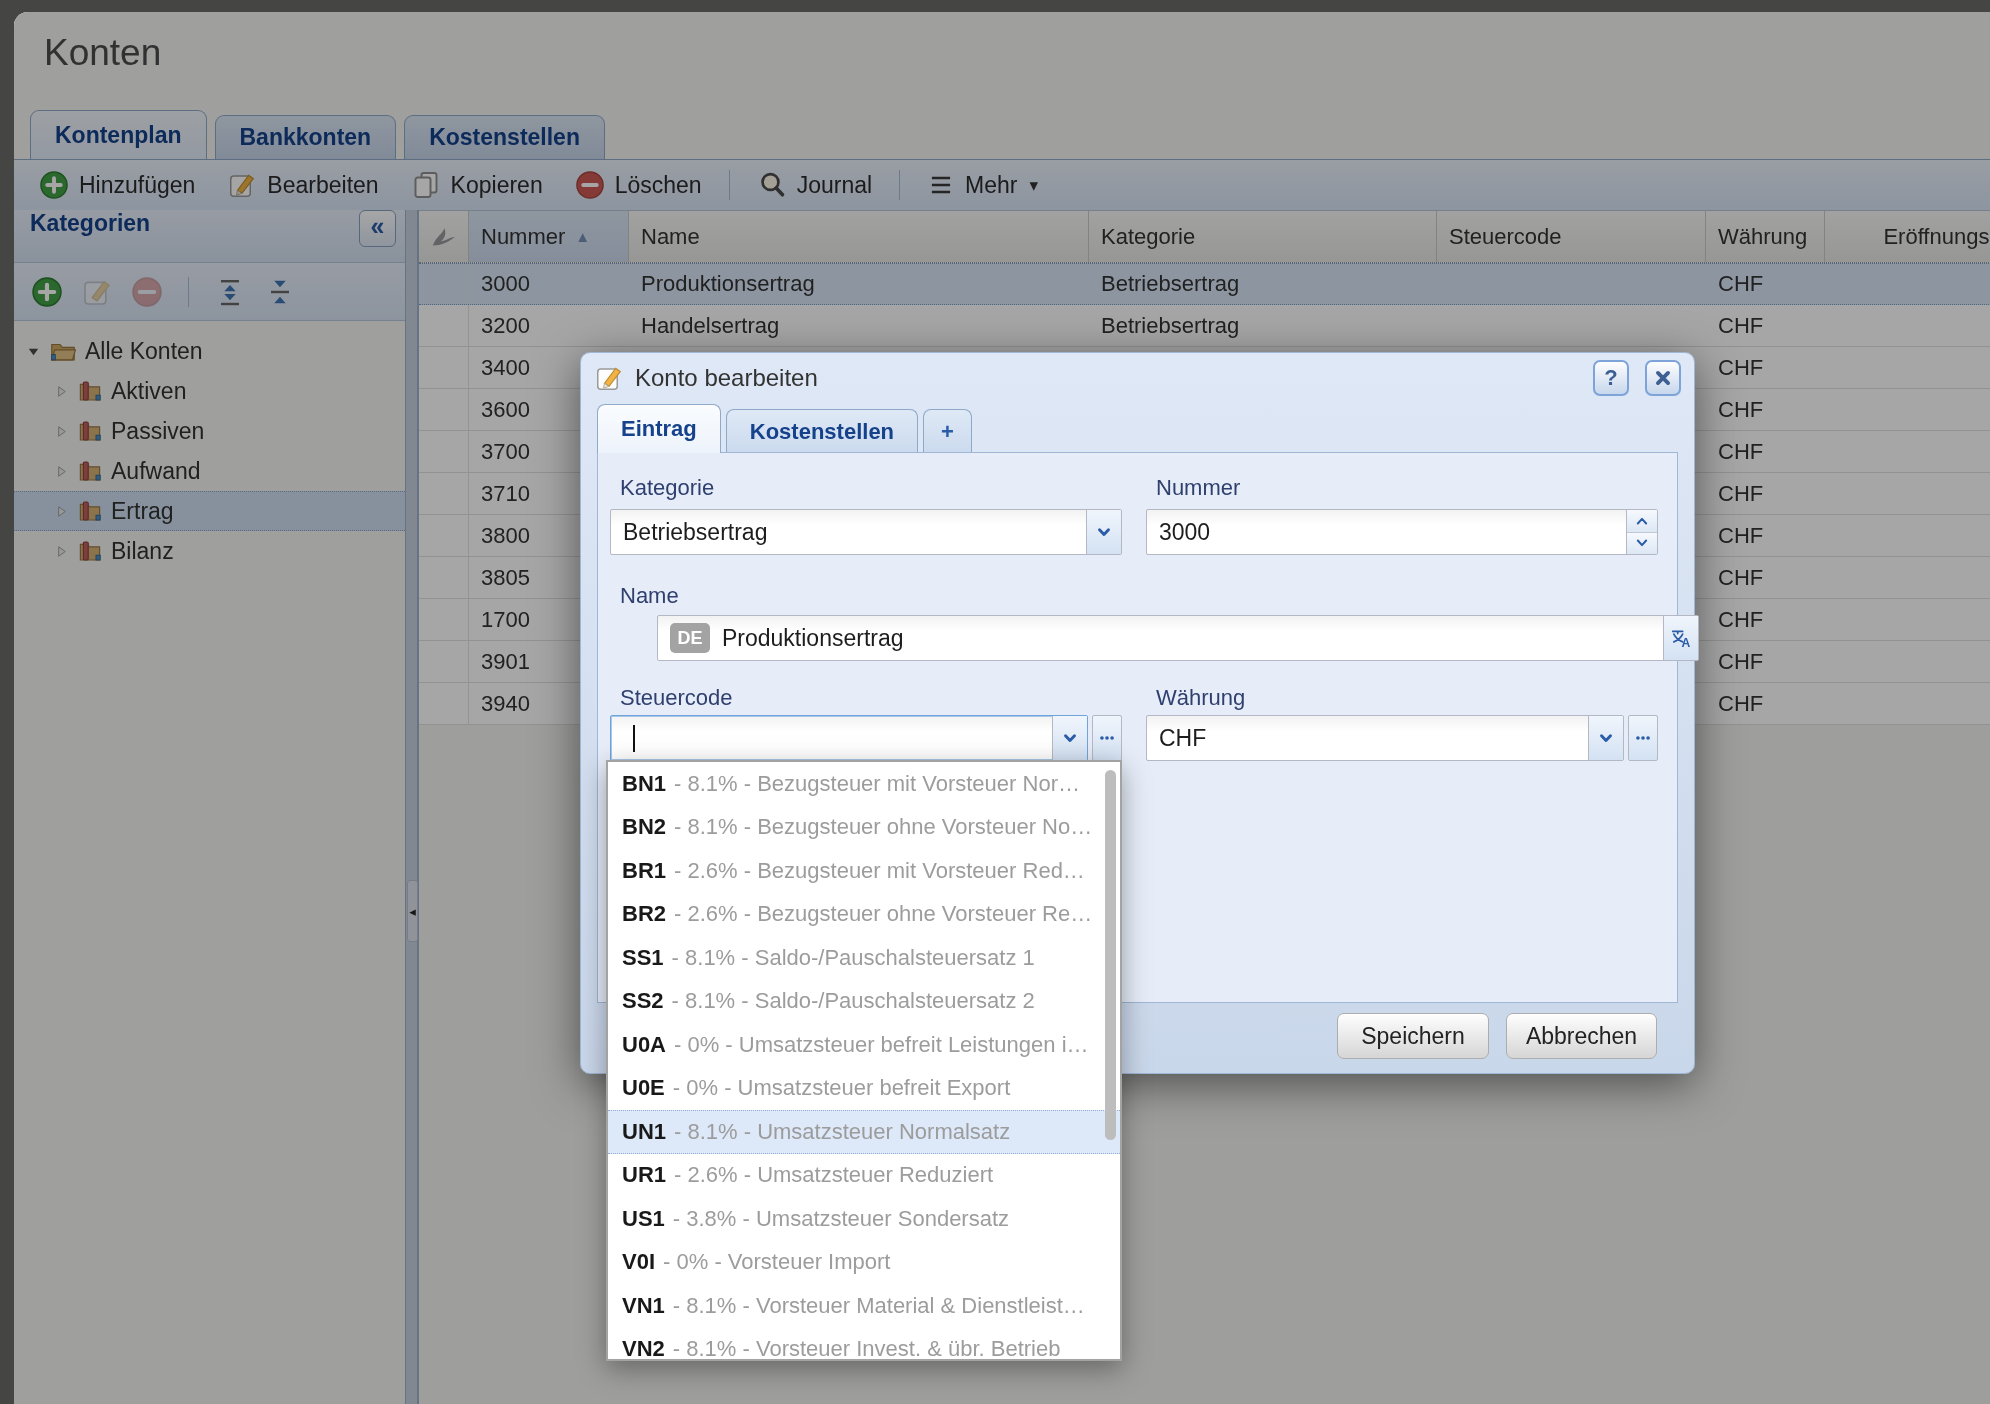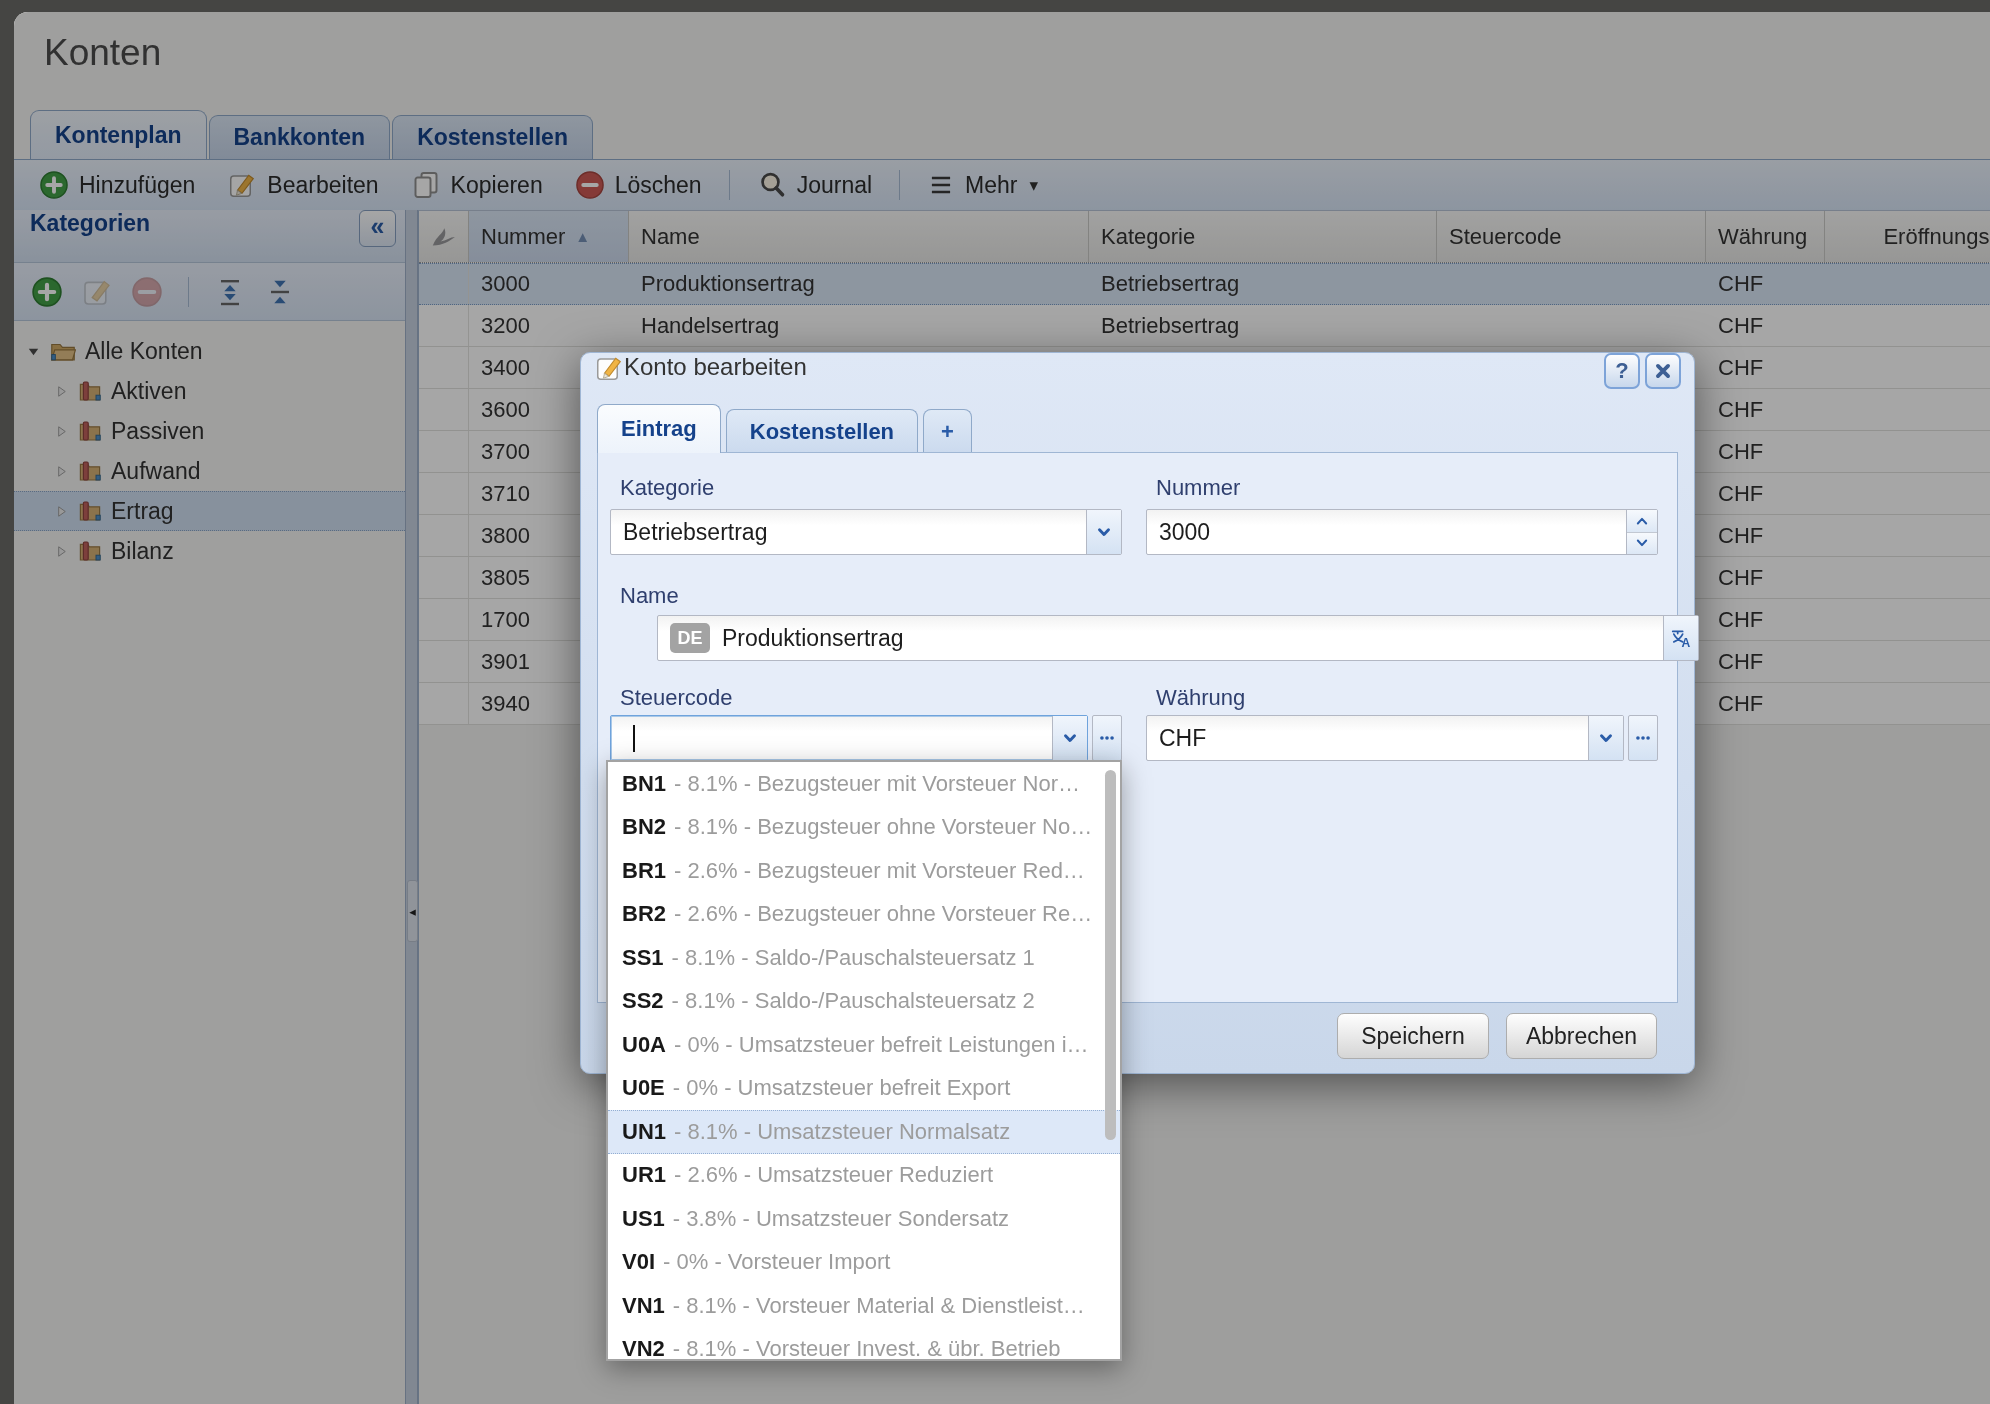--- a/index.html
+++ b/index.html
@@ -8,21 +8,21 @@
     background:#454543;
     font-family:"Liberation Sans", sans-serif;
     -webkit-font-smoothing:antialiased;
   }
   
   .window{position:absolute;left:14px;top:12px;right:0;bottom:0;background:#f2f2f1;
           border-radius:14px 0 0 0;overflow:hidden;}
   .app-header{position:absolute;left:0;top:0;right:0;height:148px;background:#f4f4f3;}
   .page-title{position:absolute;left:30px;top:20px;font-size:37px;color:#4c4c4c;}
   .tabstrip{position:absolute;left:0;bottom:0;right:0;height:52px;border-bottom:1px solid #8fa9c9;
-            display:flex;align-items:flex-end;padding-left:16px;gap:2px;}
+            display:flex;align-items:flex-end;padding-left:16px;gap:8px;}
   .tab{height:43px;padding:0 24px;display:flex;align-items:center;font-weight:bold;font-size:23px;
        color:#15428b;background:linear-gradient(#dce7f5,#c6d5ea);border:1px solid #8fa9c9;
        border-bottom:none;border-radius:9px 9px 0 0;white-space:nowrap;}
   .tab.active{height:48px;background:linear-gradient(#f1f6fc,#e2ecf9);}
   
   .toolbar{position:absolute;top:148px;left:0;right:0;height:50px;
            background:linear-gradient(#ecf3fc,#d8e5f6);border-bottom:1px solid #aebfd6;
            display:flex;align-items:center;padding-left:12px;gap:6px;}
   .tbtn{display:flex;align-items:center;gap:10px;padding:5px 13px;font-size:23px;color:#2b2b2b;border-radius:5px;}
   .tsep{width:1px;height:30px;background:#a8bcd4;margin:0 8px;}
@@ -71,22 +71,22 @@
   .c-cur{width:119px;}
   .c-ero{width:230px;justify-content:flex-end;}
   .gc.c-icon{border-right:1px solid #e3e3e1;}
   
   .mask{position:absolute;left:14px;top:12px;right:0;bottom:0;background:rgba(0,0,0,0.35);
         border-radius:14px 0 0 0;z-index:10;}
   
   .dialog{position:absolute;left:580px;top:352px;width:1115px;height:722px;z-index:20;
           background:linear-gradient(#dfe8f6,#c9d7ea);border:1px solid #9fb6d4;border-radius:10px;
           box-shadow:0 10px 45px rgba(0,0,0,.5);box-sizing:border-box;}
-  .dlg-titlebar{position:absolute;top:0;left:0;right:0;height:50px;display:flex;align-items:flex-start;
-                padding:0 13px;}
+  .dlg-titlebar{position:absolute;top:0;left:0;right:0;height:50px;display:flex;align-items:center;
+                padding:0 13px;gap:11px;}
   .dlg-title{font-size:24px;color:#333;flex:1;}
   .dlg-tool{width:36px;height:36px;border:2px solid #7da3d8;border-radius:7px;
             background:linear-gradient(#fdfdfe,#c7d7ec);display:flex;align-items:center;justify-content:center;
             color:#3d5f94;font-weight:bold;font-size:22px;box-sizing:border-box;}
   .dlg-tabs{position:absolute;top:52px;left:16px;right:16px;height:48px;display:flex;
             align-items:flex-end;gap:5px;}
   .dtab{height:43px;padding:0 23px;display:flex;align-items:center;font-weight:bold;font-size:22px;
         color:#15428b;background:linear-gradient(#dfe9f6,#cbdaee);border:1px solid #8fa9c9;border-bottom:none;
         border-radius:8px 8px 0 0;position:relative;z-index:1;}
   .dtab.active{height:48px;background:linear-gradient(#fafcfe,#edf3fb);z-index:3;}

